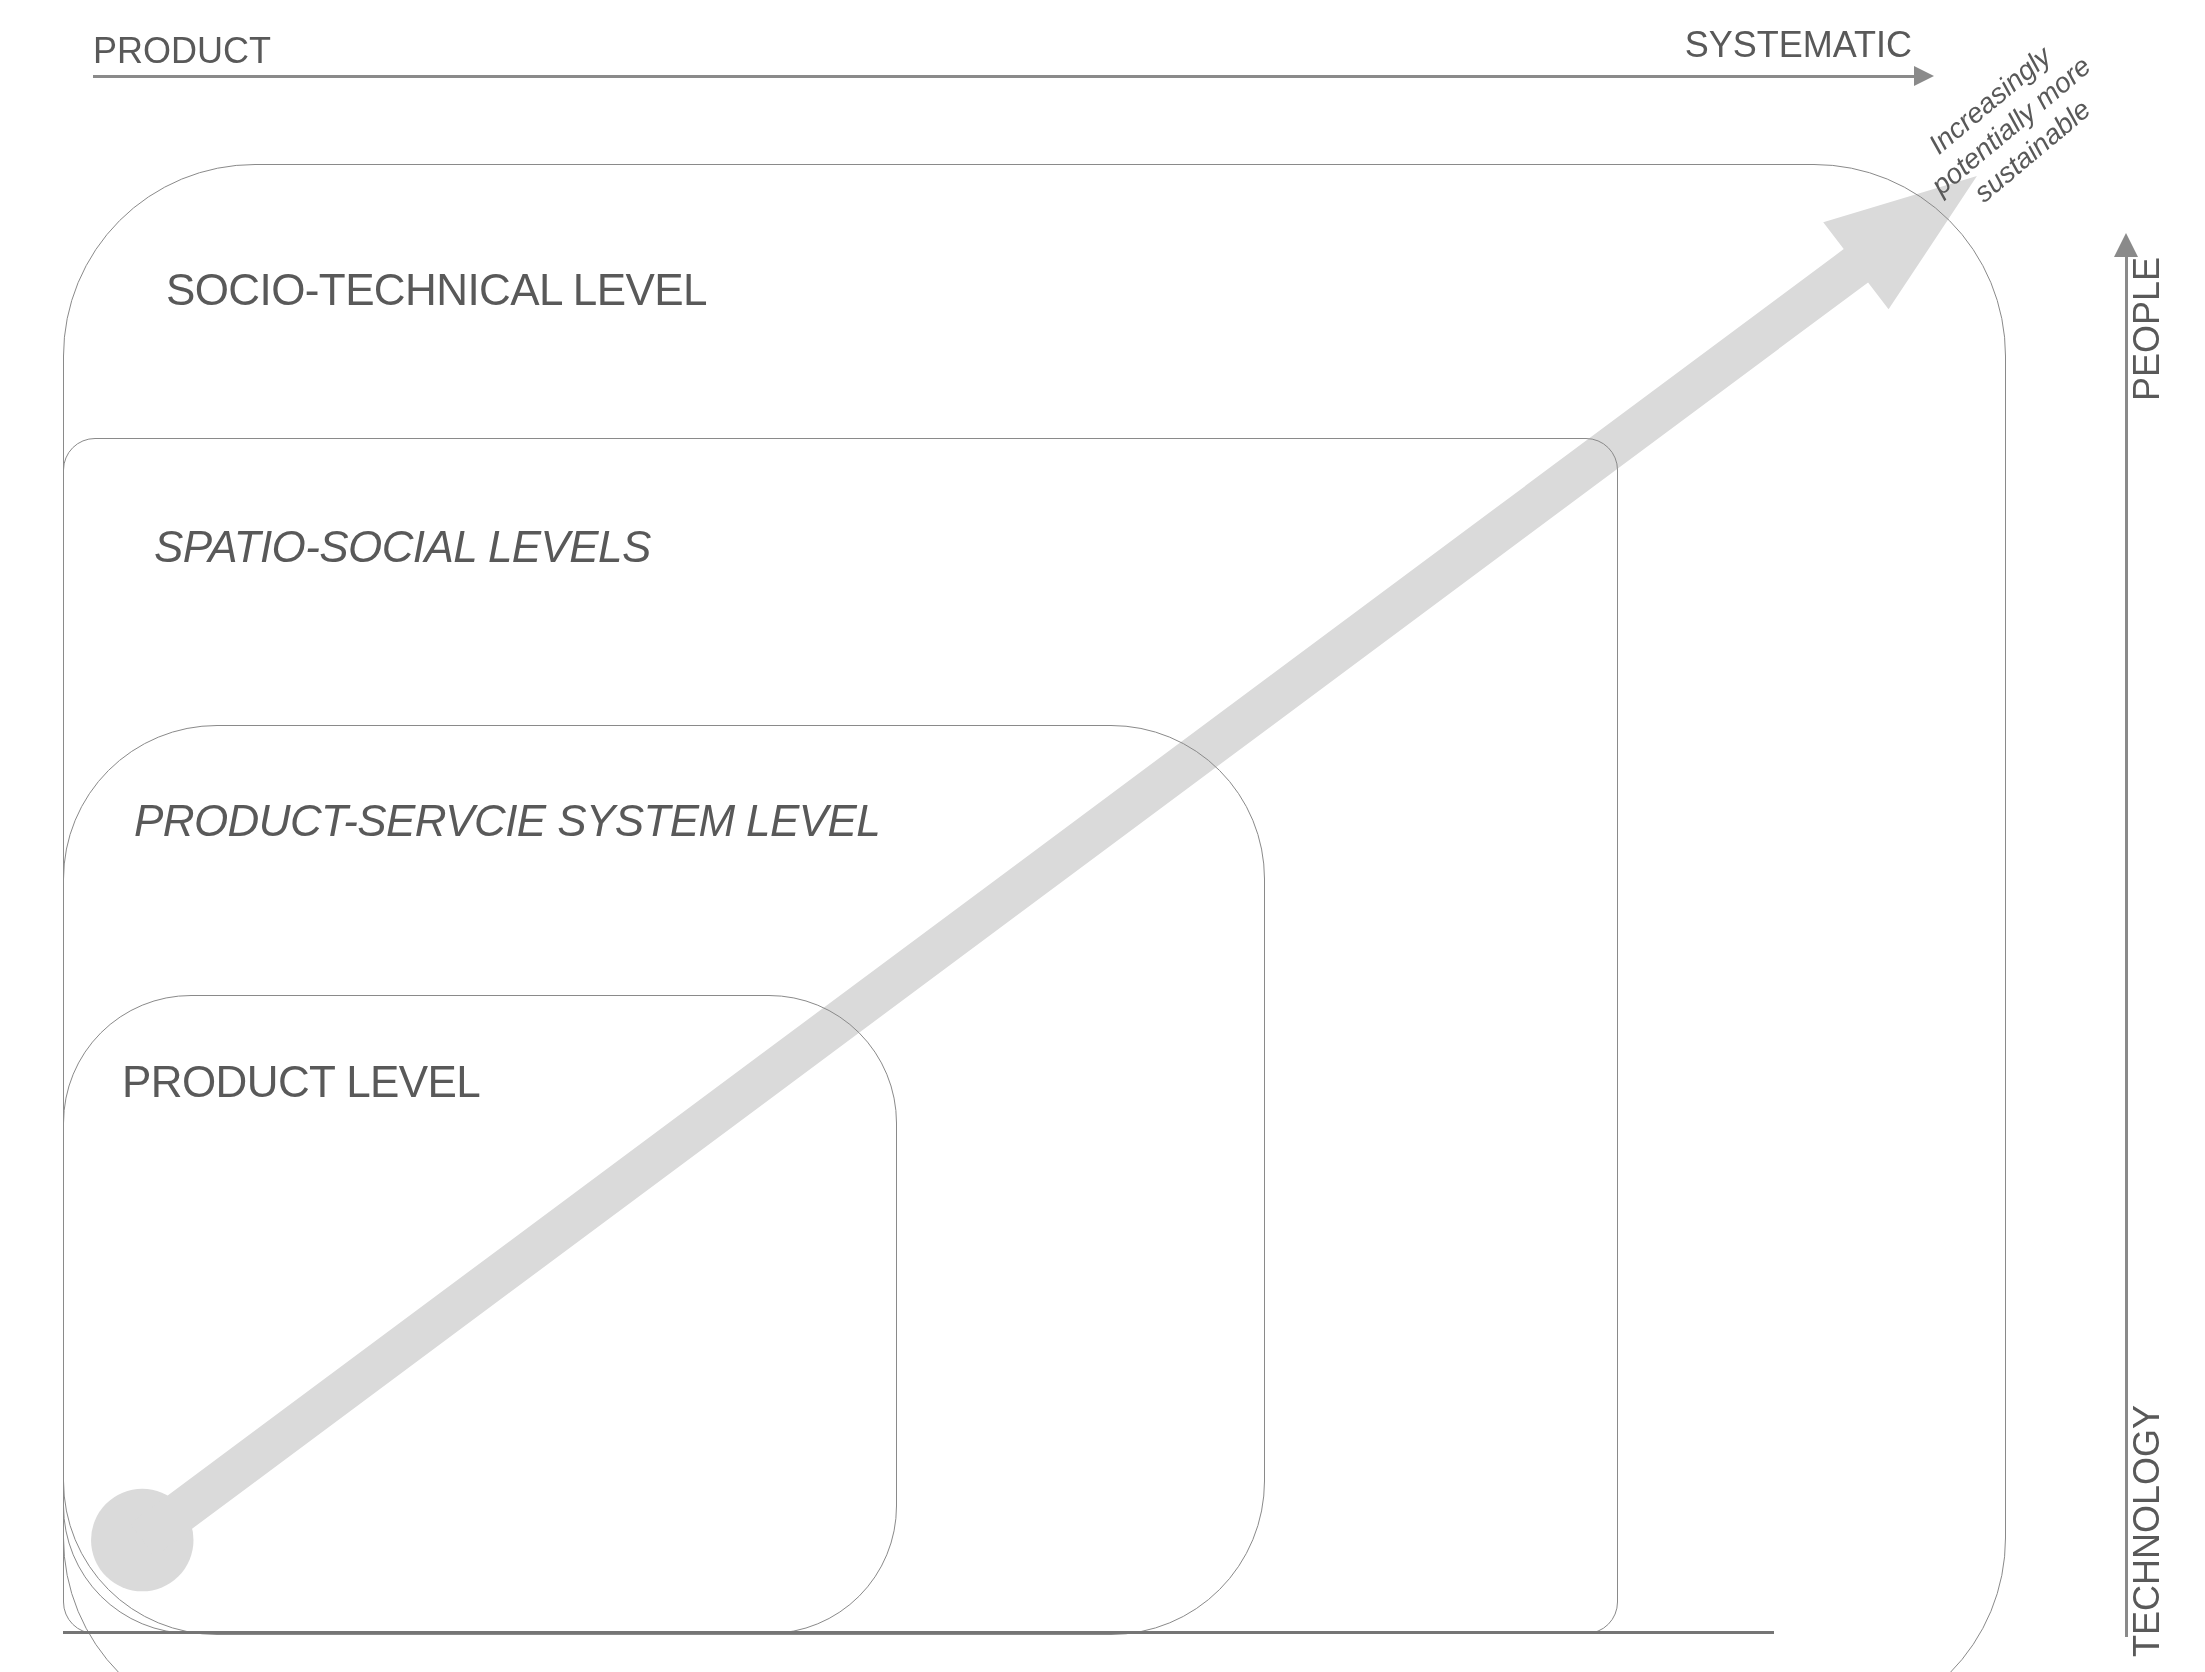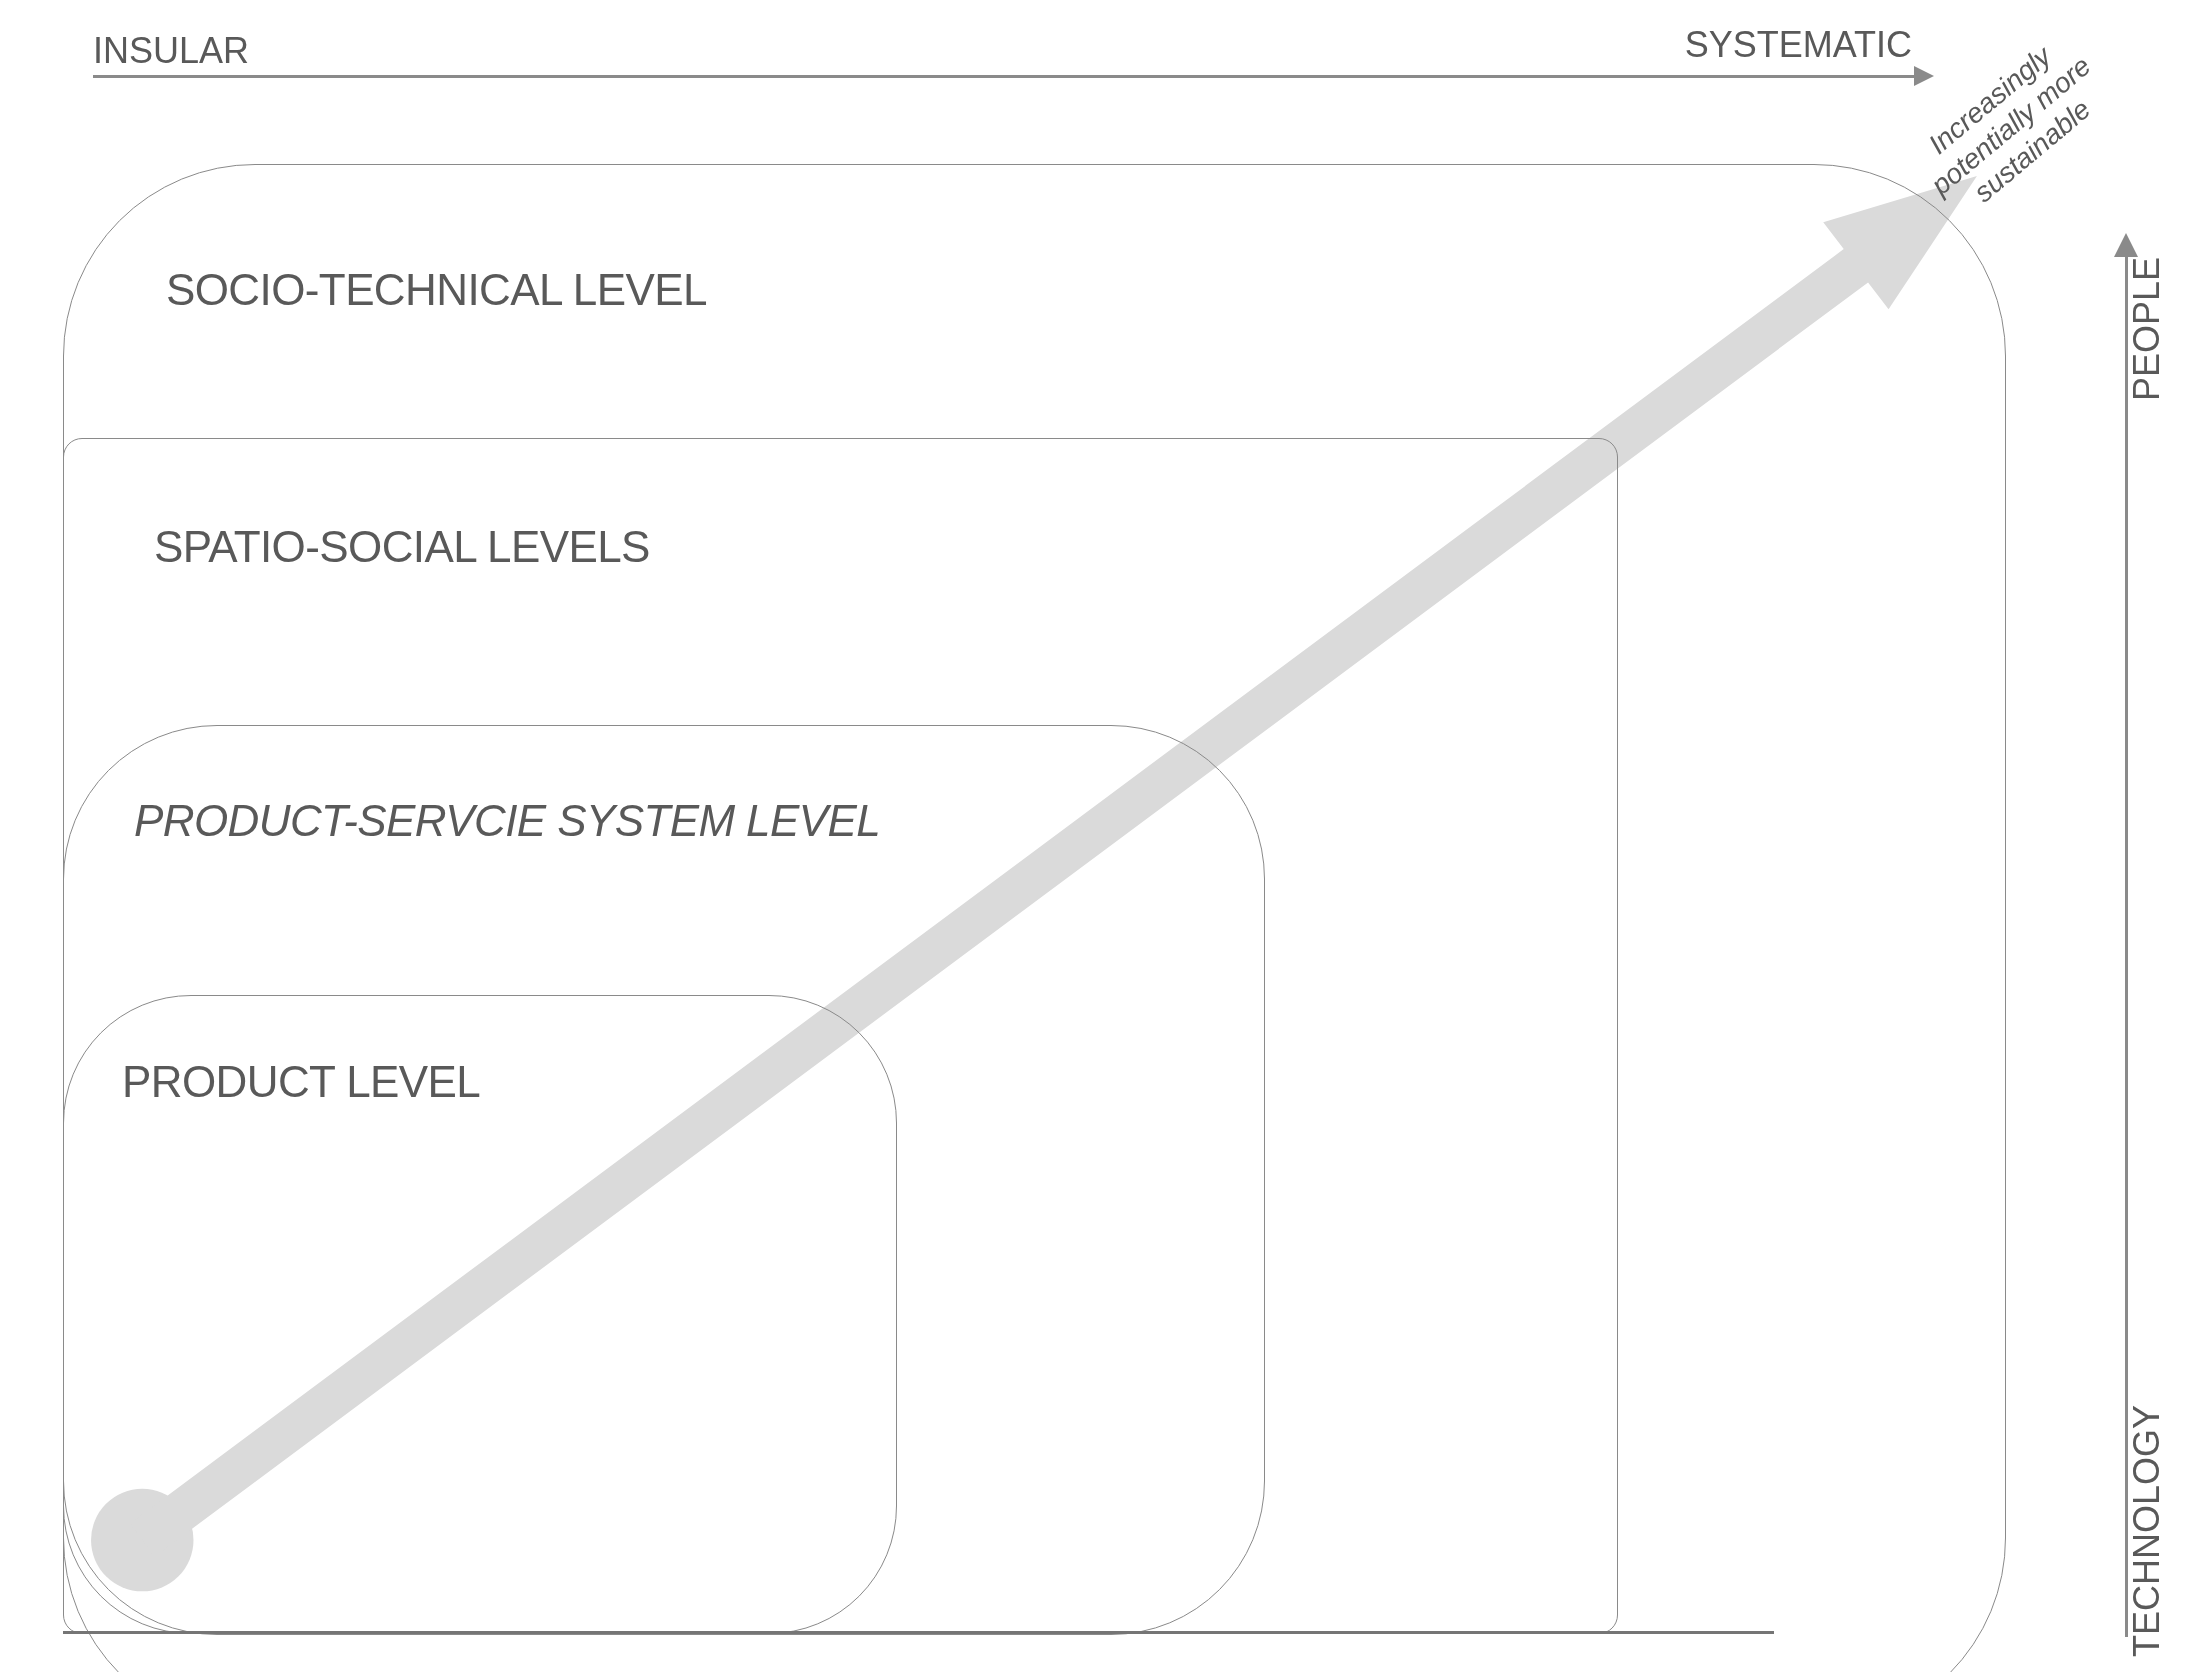--- a/index.html
+++ b/index.html
@@ -14,21 +14,21 @@
 
   
   .level {
     position: absolute;
     box-sizing: border-box;
     border: 1.9px solid #8a8a8a;
     background: transparent;
     z-index: 2;
   }
   #level-socio     { left: 63px;  top: 164px;  width: 1943px; height: 1566px; border-radius: 192px; }
-  #level-spatio    { left: 63px;  top: 438px;  width: 1555px; height: 1196px; border-radius: 19px; }
+  #level-spatio    { left: 63px;  top: 438px;  width: 1555px; height: 1196px; border-radius: 32px; font-style: italic; }
   #level-pss       { left: 63px;  top: 725px; width: 1202px; height: 910px; border-radius: 154px; font-style: italic; }
   #level-product   { left: 63px;  top: 995px; width: 834px; height: 639px;  border-radius: 128px; }
 
   .level-label {
     position: absolute;
     font-size: 44px;
     line-height: 1;
     letter-spacing: -0.6px;
     color: #595959;
     white-space: nowrap;
@@ -152,21 +152,21 @@
   </div>
 
   <div class="level" id="level-product">
     <span class="level-label" id="label-product">PRODUCT LEVEL</span>
   </div>
 
   <div class="bottom-overlap-line"></div>
 
   <div class="h-axis-line"></div>
   <div class="h-axis-arrowhead"></div>
-  <span class="axis-label" id="axis-insular">INSULAR</span>
+  <span class="axis-label" id="axis-insular">PRODUCT</span>
   <span class="axis-label" id="axis-systematic">SYSTEMATIC</span>
 
   <div class="v-axis-line"></div>
   <div class="v-axis-arrowhead"></div>
   <span class="axis-label" id="axis-people">PEOPLE</span>
   <span class="axis-label" id="axis-technology">TECHNOLOGY</span>
 
   <div class="arrow-annotation">
     <div>Increasingly</div>
     <div>potentially more</div>

